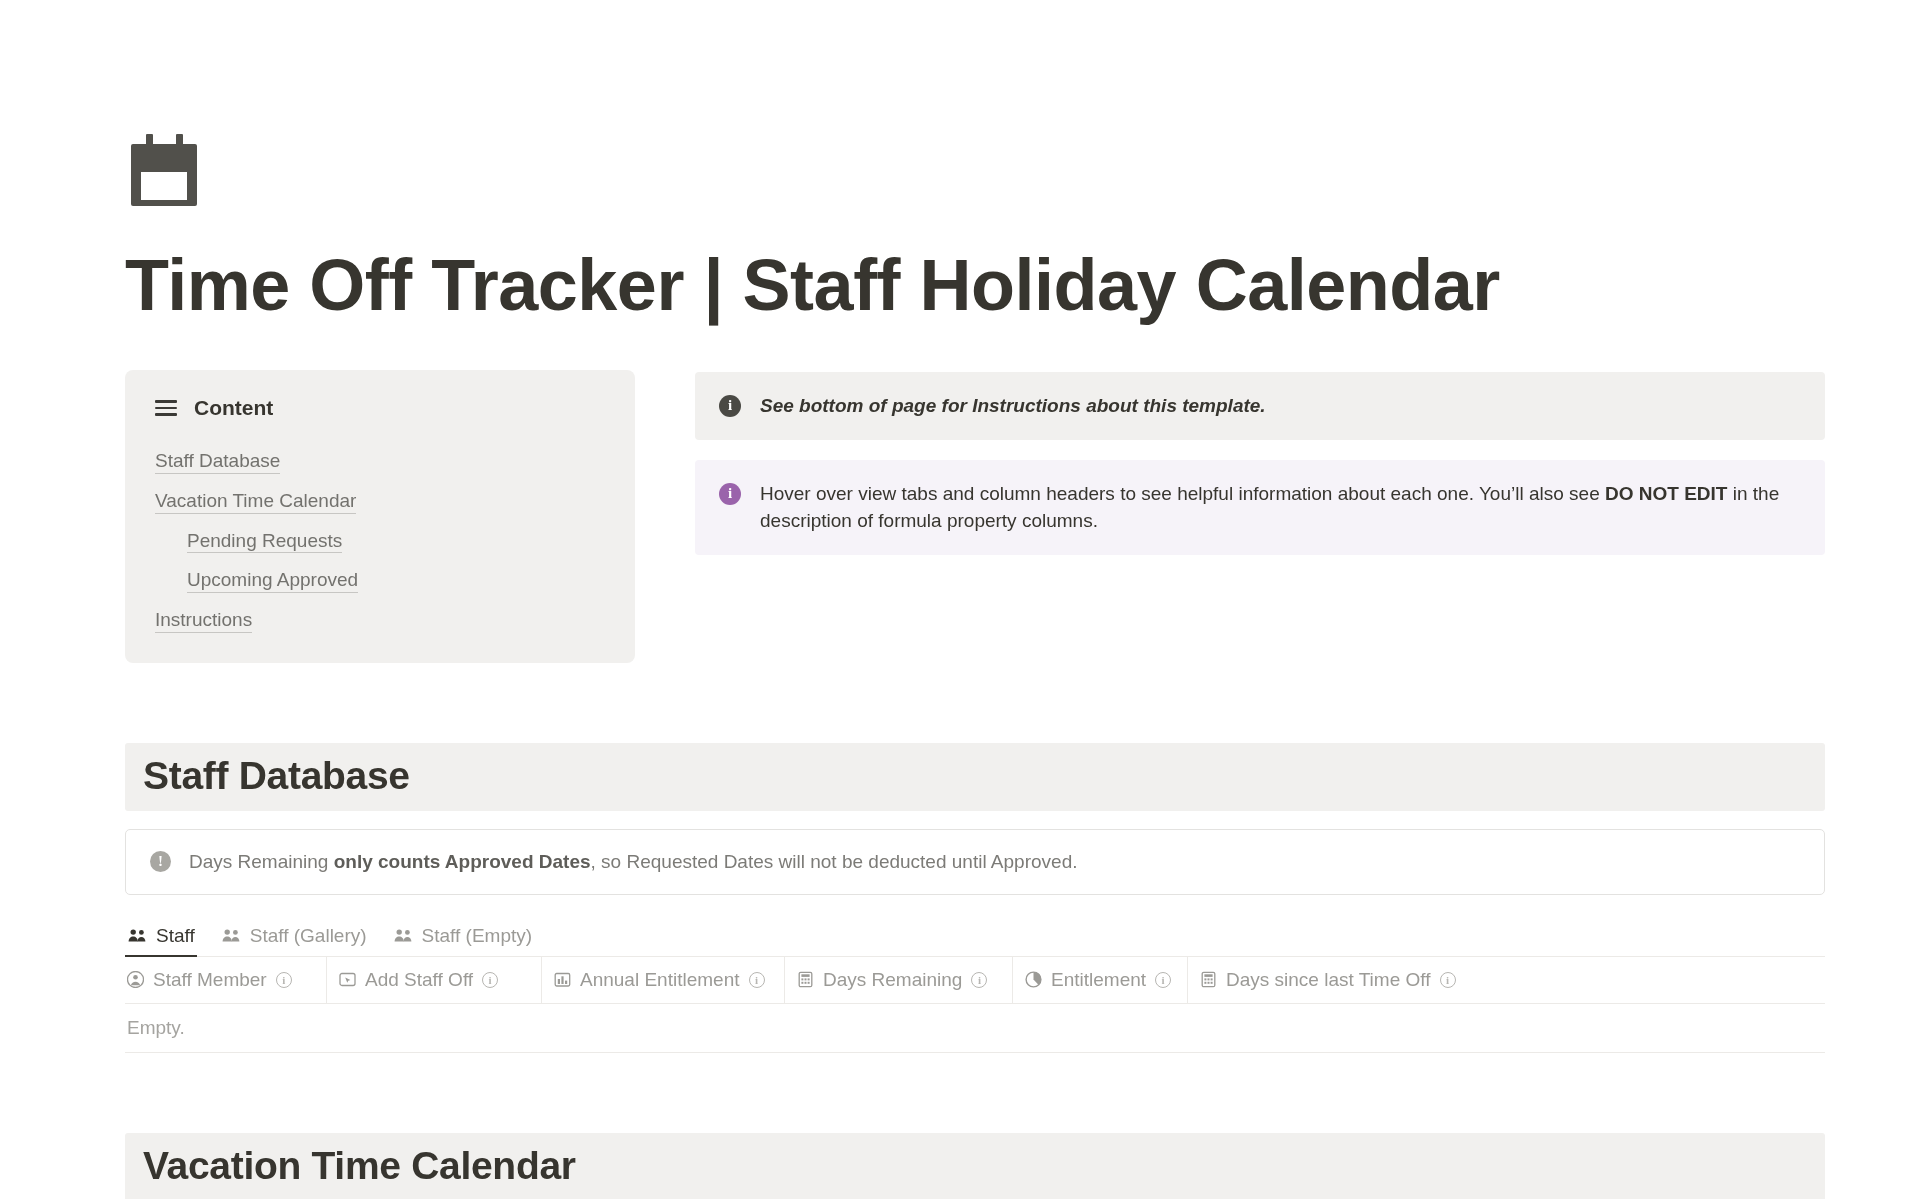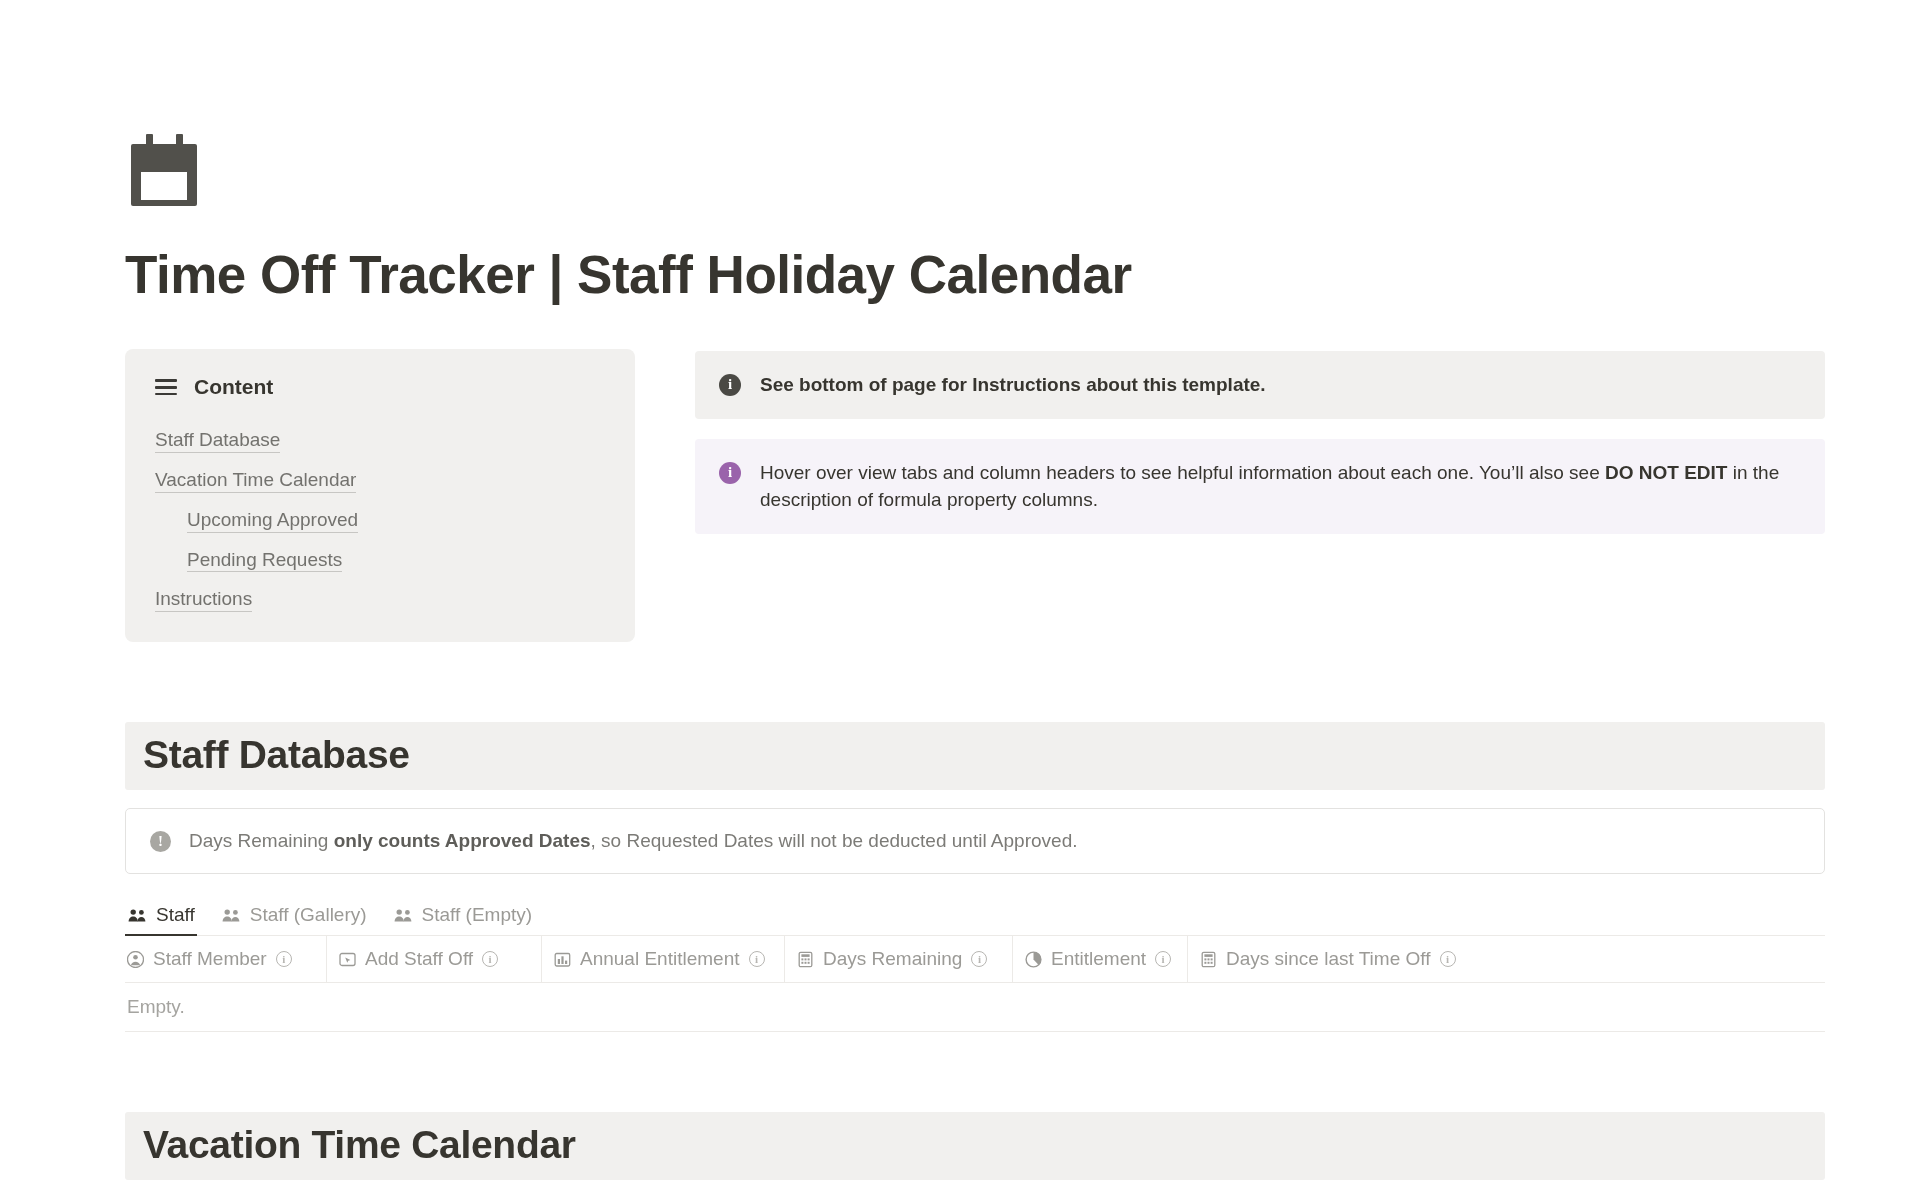--- a/index.html
+++ b/index.html
@@ -45,21 +45,21 @@
     position: absolute; top: 4px;
     width: 7px; height: 14px;
     background: #51504b;
     border-radius: 1px;
   }
   .cal-ring.l { left: 21px; }
   .cal-ring.r { left: 51px; }
 
   h1.page-title {
     margin: 38px 0 0 0;
-    font-size: 53px;
+    font-size: 72px;
     line-height: 1.1;
     font-weight: 700;
     color: #37352f;
     letter-spacing: -0.5px;
   }
 
   
   .cols {
     display: flex;
     margin-top: 45px;
@@ -110,21 +110,21 @@
   .callout.purple { background: #f6f3f9; color: #37352f; margin-top: 20px; }
   .callout-icon {
     flex: 0 0 auto; width: 22px; height: 22px; margin-top: 3px;
     border-radius: 50%;
     display: flex; align-items: center; justify-content: center;
     font-weight: 700; font-size: 15px; color: #ffffff;
     font-family: "Liberation Serif", serif;
   }
   .callout.gray .callout-icon { background: #4a4944; }
   .callout.purple .callout-icon { background: #9a63ab; }
-  .callout.gray .callout-text { font-weight: 700; }
+  .callout.gray .callout-text { font-style: italic; font-weight: 700; }
 
   
   .section-band {
     margin-top: 80px;
     background: #f1f0ee;
     border-radius: 3px;
     padding: 11px 18px 13px 18px;
   }
   .section-band h2 {
     margin: 0;
@@ -237,24 +237,24 @@
           </div>
           <div class="toc-title">Content</div>
         </div>
         <div class="toc-row">
           <a class="toc-link">Staff Database</a>
         </div>
         <div class="toc-row">
           <a class="toc-link">Vacation Time Calendar</a>
         </div>
         <div class="toc-row lvl2">
+          <a class="toc-link">Pending Requests</a>
+        </div>
+        <div class="toc-row lvl2">
           <a class="toc-link">Upcoming Approved</a>
-        </div>
-        <div class="toc-row lvl2">
-          <a class="toc-link">Pending Requests</a>
         </div>
         <div class="toc-row">
           <a class="toc-link">Instructions</a>
         </div>
       </div>
 
       <div class="callouts">
         <div class="callout gray">
           <div class="callout-icon">i</div>
           <div class="callout-text">See bottom of page for Instructions about this template.</div>

